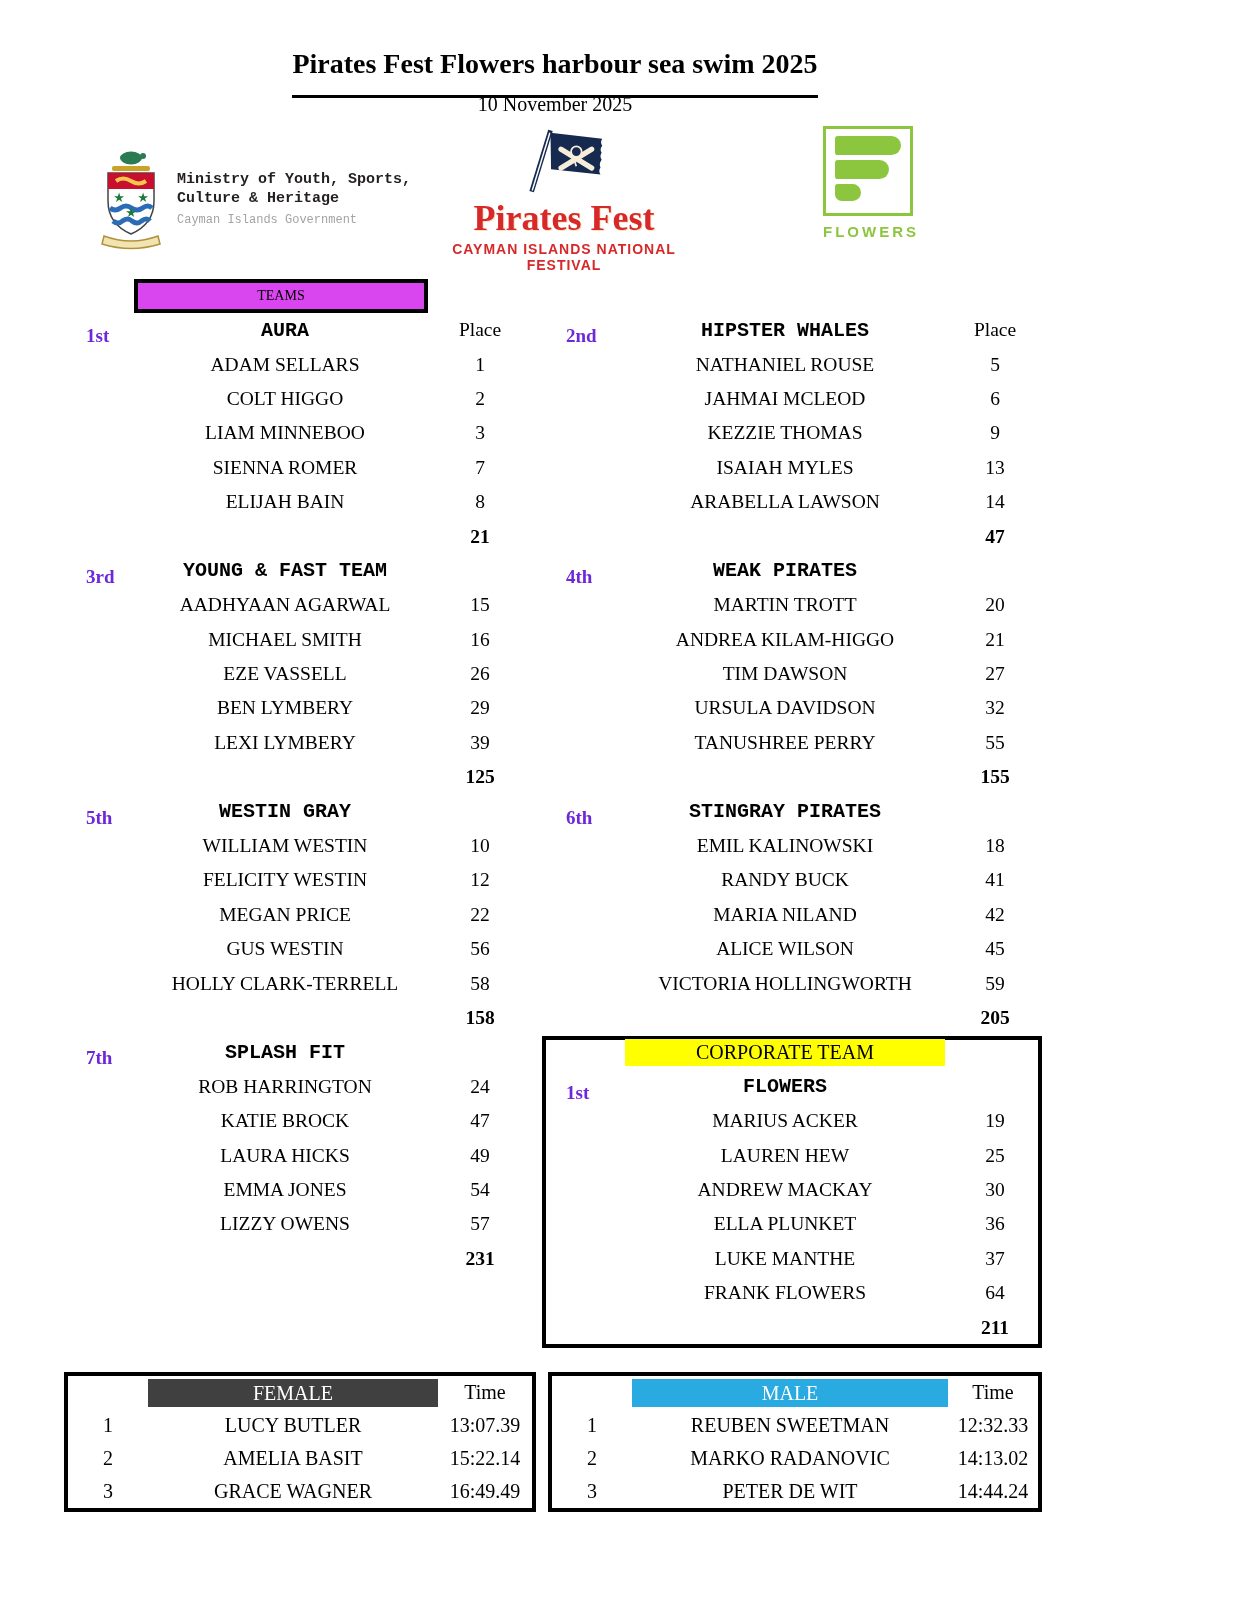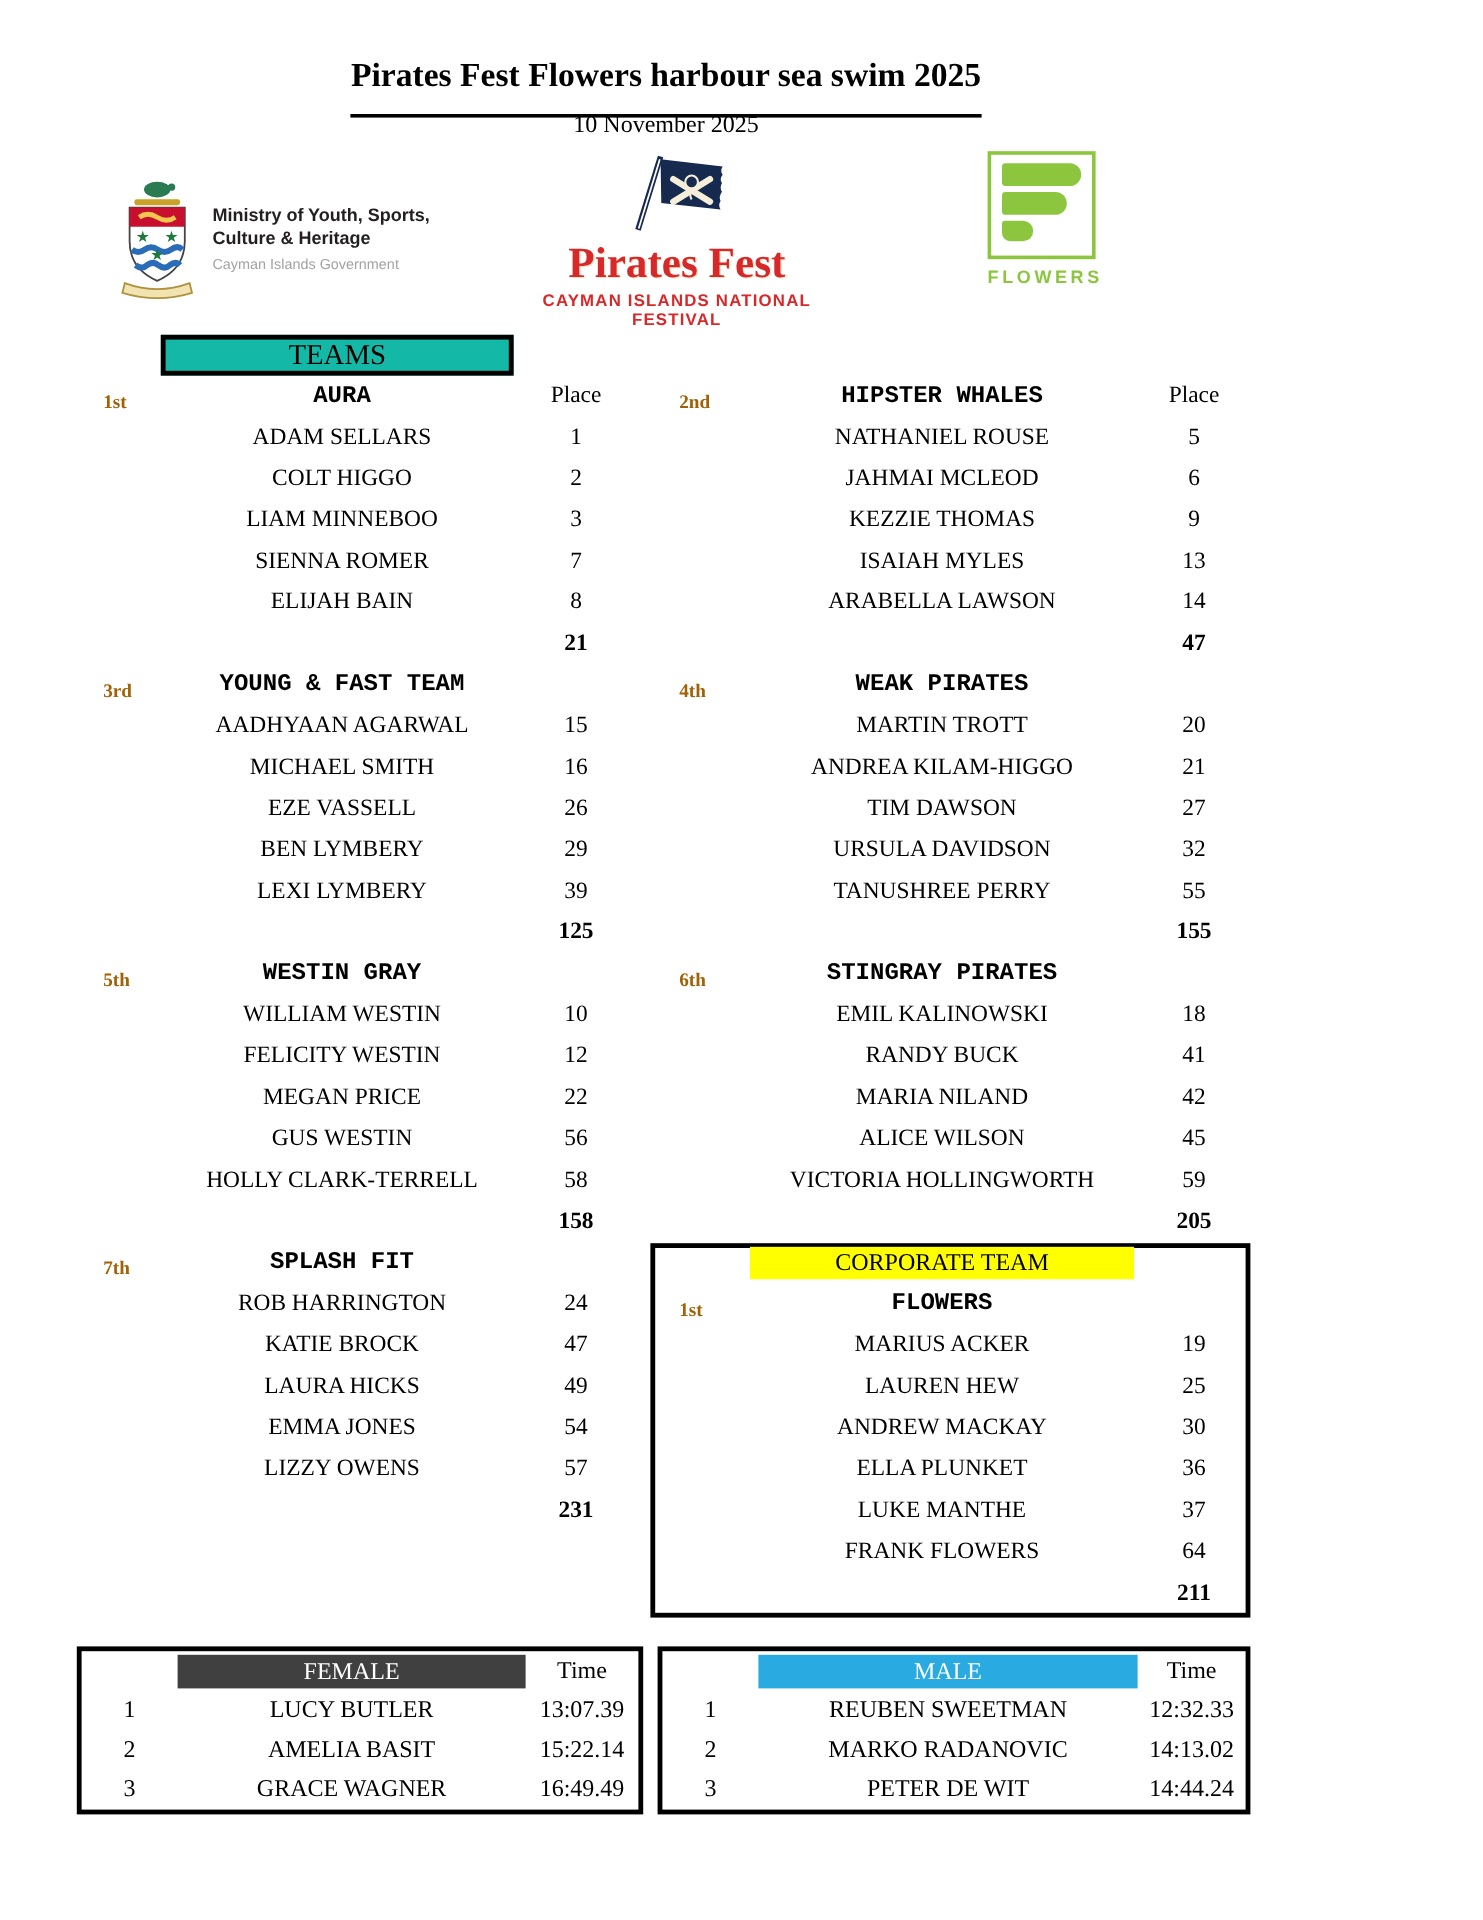--- a/index.html
+++ b/index.html
@@ -7,49 +7,49 @@
         font-family:"Liberation Serif",serif;color:#000;}
 
   
   .title{position:absolute;top:48px;left:0;width:1110px;text-align:center;
          font-size:28px;font-weight:bold;}
   .title span{border-bottom:3px solid #000;padding-bottom:16px;}
   .date{position:absolute;top:93px;left:0;width:1110px;text-align:center;font-size:20px;}
 
   
   .logo-ministry{position:absolute;left:98px;top:146px;display:flex;align-items:center;gap:13px;}
-  .min-text{font-family:Liberation Sans, sans-serif;}
+  .min-text{font-family:Liberation Mono, monospace;}
   .min-l1,.min-l2{font-weight:bold;font-size:15px;color:#231f20;line-height:19px;}
   .min-l3{font-size:12px;color:#a3a3a3;margin-top:5px;}
   .logo-pirates{position:absolute;left:444px;top:128px;width:240px;text-align:center;}
   .pf-name{font-size:36px;font-weight:bold;color:#d7282a;line-height:36px;margin-top:2px;
            text-shadow:1px 1px 0 #f6e3c0;}
   .pf-sub{font-family:"Liberation Sans",sans-serif;font-size:14px;font-weight:bold;
           color:#d7282a;letter-spacing:1px;margin-top:5px;}
   .logo-flowers{position:absolute;left:823px;top:126px;width:96px;text-align:center;}
   .fbox{width:90px;height:90px;border:3px solid #8cc63e;box-sizing:border-box;
         padding:7px 0 0 9px;text-align:left;}
   .fbar{background:#8cc63e;margin-bottom:5px;}
   .fb1{width:66px;height:19px;border-radius:3px 10px 10px 3px;}
   .fb2{width:54px;height:19px;border-radius:3px 10px 10px 3px;}
   .fb3{width:26px;height:17px;border-radius:3px 10px 10px 8px;}
   .ftext{color:#8cc63e;font-family:"Liberation Sans",sans-serif;font-weight:bold;
          font-size:15px;letter-spacing:3px;margin-top:7px;}
 
   
   .teams-box{position:absolute;left:134px;top:279px;width:286px;height:26px;
-             background:#14b8a6;border:4px solid #000;text-align:center;
-             line-height:26px;font-size:24px;}
+             background:#d946ef;border:4px solid #000;text-align:center;
+             line-height:26px;font-size:14px;}
 
   
   .stack{position:absolute;top:313px;}
   .ls{left:80px;width:450px;}
   .rs{left:560px;width:480px;z-index:2;}
   .row{display:flex;align-items:center;height:34.4px;font-size:19.5px;}
-  .rk{color:#a16207;font-weight:bold;font-size:16px;box-sizing:border-box;
+  .rk{color:#6d28d9;font-weight:bold;font-size:19px;box-sizing:border-box;
       width:60px;padding-left:6px;margin-top:12px;}
   .nm{text-align:center;}
   .pl{text-align:center;}
   .ls .nm{width:290px;} .ls .pl{width:100px;}
   .rs .nm{width:330px;} .rs .pl{width:90px;}
   .hd{font-weight:bold;font-size:20px;font-family:Liberation Mono, monospace;}
   .tot{font-weight:bold;}
 
   
   .corp-box{position:absolute;left:542px;top:1036px;width:492px;height:304px;

